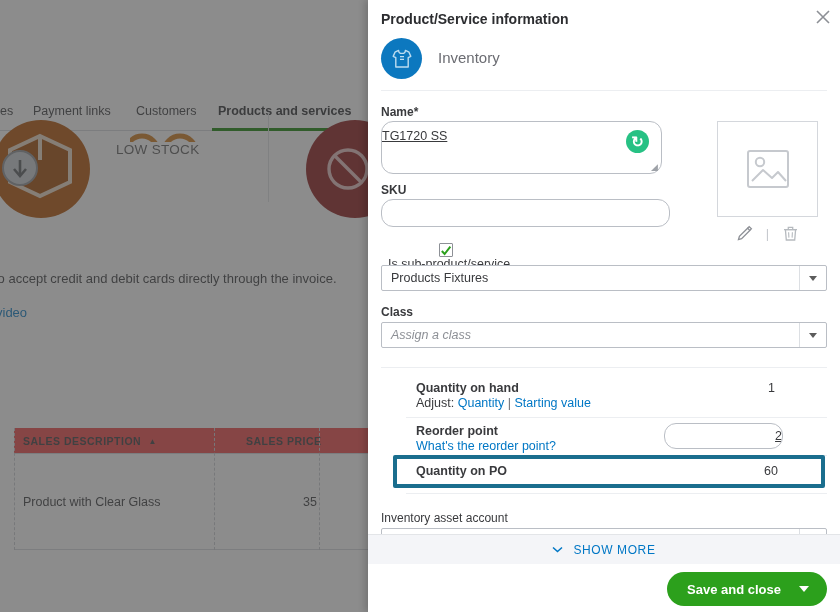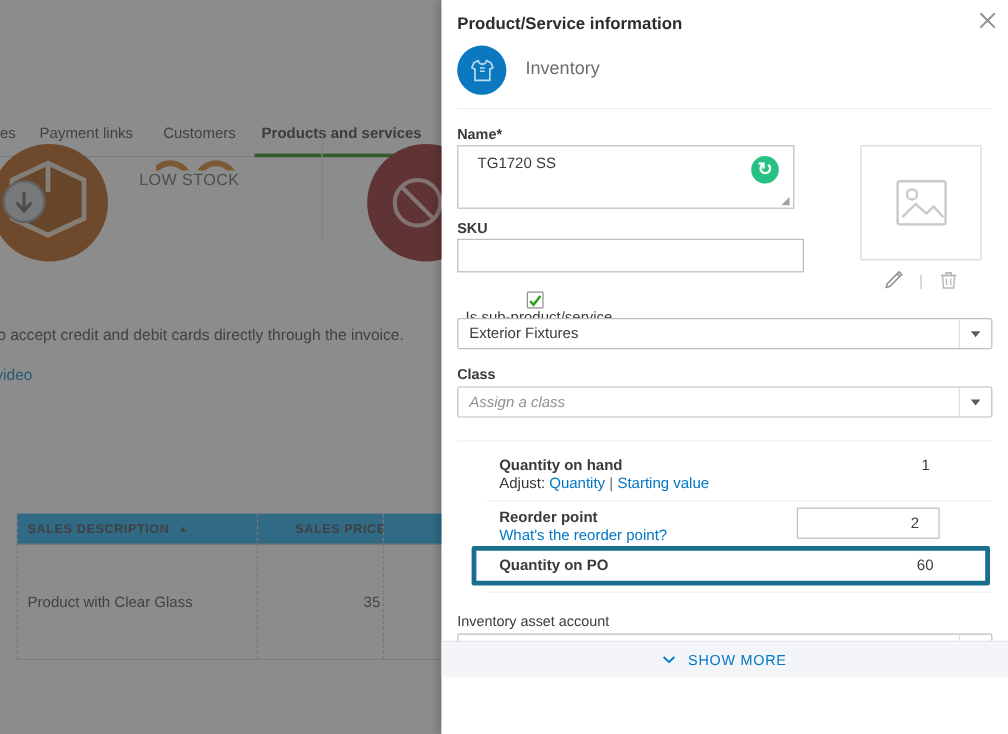--- a/index.html
+++ b/index.html
@@ -67,21 +67,21 @@
     position: absolute;
     font-size: 13px;
     color: #0077c5;
     white-space: nowrap;
   }
 
   
   .bg-table-head {
     position: absolute; left: 14px; top: 428px;
     width: 356px; height: 26px;
-    background: #0ea5e9;
+    background: #ef4444;
     border-bottom: 1px solid #d4d7dc;
   }
   .bg-th {
     position: absolute; top: 7px;
     font-size: 10.5px; font-weight: bold;
     color: #393a3d; letter-spacing: .5px;
     white-space: nowrap;
   }
   .bg-row {
     position: absolute; left: 14px; top: 454px;
@@ -151,25 +151,26 @@
     font-size: 12px; color: #393a3d;
     font-weight: bold;
     white-space: nowrap;
   }
   .field-label.plain { font-weight: normal; }
 
   .tbox {
     position: absolute;
     background: #fff;
     border: 1px solid #babec5;
-    border-radius: 0;
+    border-radius: 12px;
     font-family: "Liberation Sans", sans-serif;
     font-size: 12.5px;
     color: #393a3d;
-    padding: 6px 16px;
+    padding: 6px 0;
+    text-decoration: underline;
   }
   .tbox.num { text-align: right; }
   .tbox::placeholder { color: #8d9096; font-style: italic; }
 
   .resize-handle {
     position: absolute;
     color: #9ea2a8; font-size: 9px;
     pointer-events: none;
   }
 
@@ -457,21 +458,21 @@
     <div class="cb-wrap">
       <div class="cb">
         <svg width="13" height="13" viewBox="0 0 13 13">
           <path d="M2 7 L5 10.3 L11.2 2.4" fill="none" stroke="#2ca01c" stroke-width="2.2"></path>
         </svg>
       </div>
       <div class="cb-label">Is sub-product/service</div>
     </div>
 
     <div class="sel" style="left:13px; top:265px; width:446px; height:26px;">
-      <div class="sel-val">Exterior Fixtures</div>
+      <div class="sel-val">Products Fixtures</div>
       <div class="sel-arrow">
         <span class="caret-dn"></span>
       </div>
     </div>
 
     <div class="field-label" style="left:13px; top:305px;">Class</div>
     <div class="sel" style="left:13px; top:322px; width:446px; height:26px;">
       <div class="sel-val ph">Assign a class</div>
       <div class="sel-arrow">
         <span class="caret-dn"></span>
@@ -517,15 +518,21 @@
       <span class="showmore-text">
         <span class="chev">
           <svg width="11" height="7" viewBox="0 0 11 7">
             <path d="M1 1.5 L5.5 5.6 L10 1.5" fill="none" stroke="#0077c5" stroke-width="1.5"></path>
           </svg>
         </span>
         <span>SHOW MORE</span>
       </span>
     </div>
 
+    <div class="footer">
+      <div class="save-btn" style="background: rgb(44, 160, 28);">
+        <span class="save-btn-label">Save and close</span>
+        <span class="save-btn-caret"></span>
+      </div>
+    </div>
 
   </div>
 </div>
 
 </body></html>

